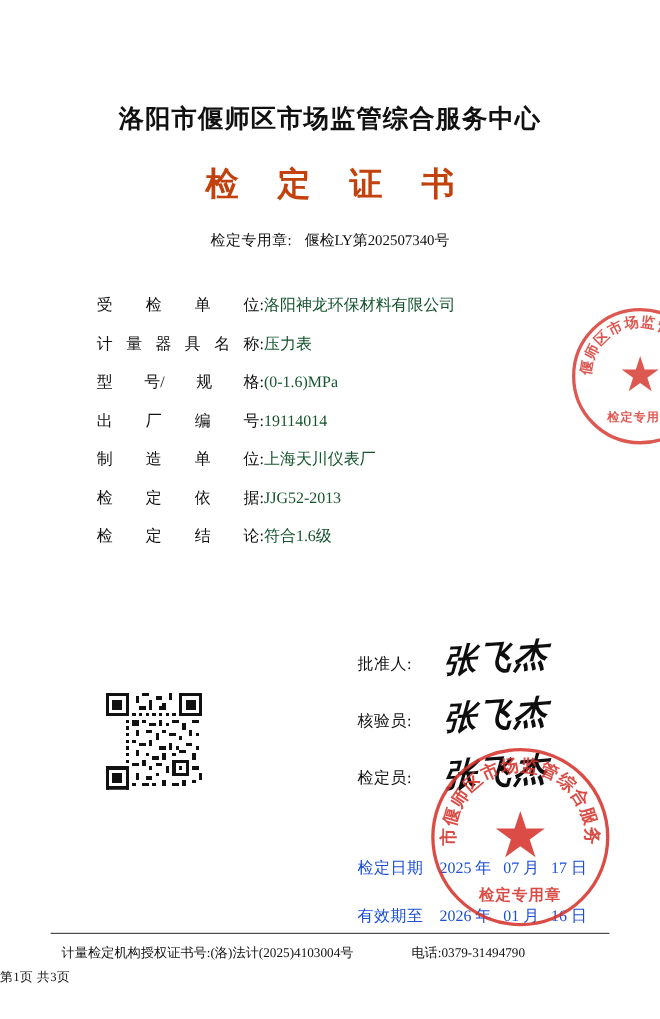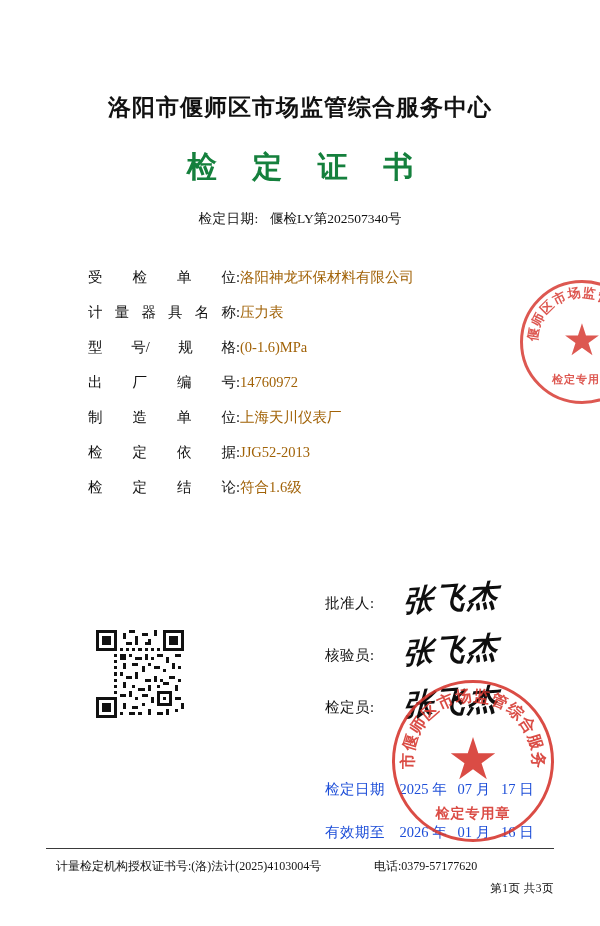--- a/index.html
+++ b/index.html
@@ -39,21 +39,21 @@
   .doc-title {
     position: absolute;
     top: 147px;
     left: 0;
     width: 600px;
     text-align: center;
     font-size: 30px;
     font-weight: bold;
     letter-spacing: 14px;
     text-indent: 14px;
-    color: #15803d;
+    color: #c2410c;
   }
 
   .cert-no-row {
     position: absolute;
     top: 210px;
     left: 0;
     width: 600px;
     text-align: center;
     font-size: 13.5px;
     color: #111;
@@ -85,21 +85,21 @@
     color: #111;
     display: flex;
     justify-content: space-between;
     letter-spacing: 0;
   }
   .field-label span {
     display: inline-block;
   }
   .field-value {
     font-size: 14.5px;
-    color: #a16207;
+    color: #14532d;
     white-space: nowrap;
   }
 
   
   .sig-block {
     position: absolute;
     left: 325px;
     top: 588px;
     width: 250px;
   }
@@ -225,35 +225,35 @@
   }
   .footer-line {
     display: flex;
     padding: 2px 0;
     margin-left: 56px;
   }
   .footer-line .seg1 { width: 318px; }
   .footer-line .seg2 { }
   .page-num {
     margin-top: 4px;
-    text-align: right;
+    text-align: left;
     font-size: 11.5px;
     letter-spacing: 0.5px;
   }
 </style>
 </head>
 <body>
 
 <div class="page">
 
   <div class="org-title">洛阳市偃师区市场监管综合服务中心</div>
   <div class="doc-title">检 定 证 书</div>
 
   <div class="cert-no-row">
-    <span class="cert-no-label">检定日期:</span>
+    <span class="cert-no-label">检定专用章:</span>
     <span class="cert-no-value">偃检LY第202507340号</span>
   </div>
 
   <div class="fields">
 
     <div class="field-row">
       <div class="field-label">
         <span>受</span>
         <span>检</span>
         <span>单</span>
@@ -284,21 +284,21 @@
       <div class="field-value">(0-1.6)MPa</div>
     </div>
 
     <div class="field-row">
       <div class="field-label">
         <span>出</span>
         <span>厂</span>
         <span>编</span>
         <span>号:</span>
       </div>
-      <div class="field-value">14760972</div>
+      <div class="field-value">19114014</div>
     </div>
 
     <div class="field-row">
       <div class="field-label">
         <span>制</span>
         <span>造</span>
         <span>单</span>
         <span>位:</span>
       </div>
       <div class="field-value">上海天川仪表厂</div>
@@ -494,18 +494,18 @@
       </text>
     </svg>
     <div class="seal-star">★</div>
     <div class="seal-bottom-text">检定专用章</div>
   </div>
 
   <div class="footer-rule"></div>
   <div class="footer">
     <div class="footer-line">
       <span class="seg1">计量检定机构授权证书号:(洛)法计(2025)4103004号</span>
-      <span class="seg2">电话:0379-57177620</span>
+      <span class="seg2">电话:0379-31494790</span>
     </div>
     <div class="page-num">第1页 共3页</div>
   </div>
 
 </div>
 
 </body></html>

